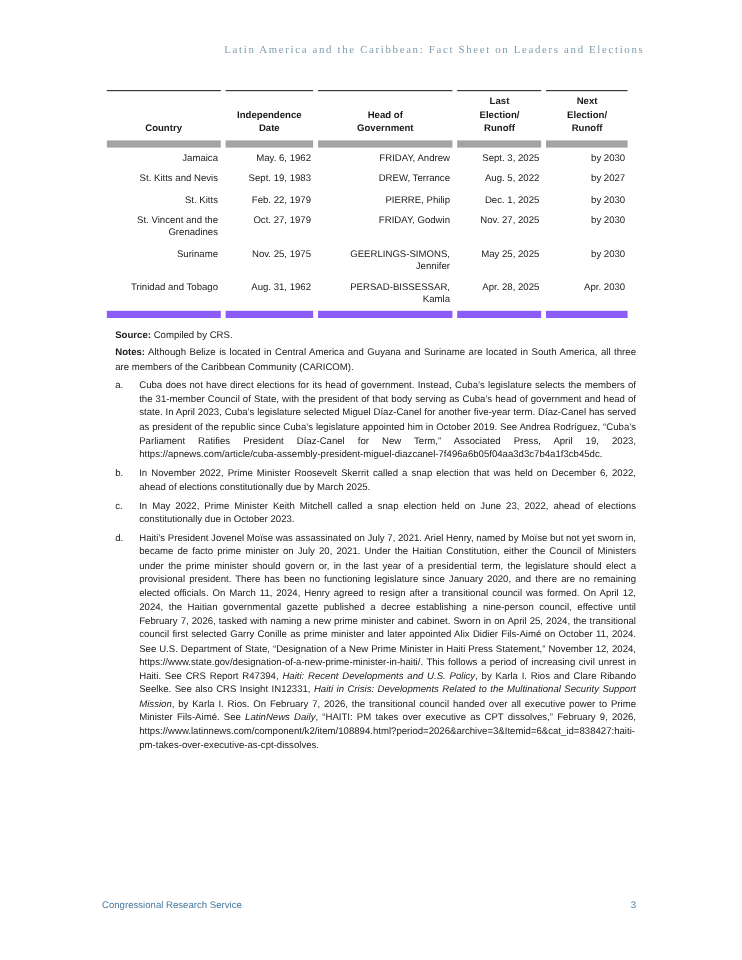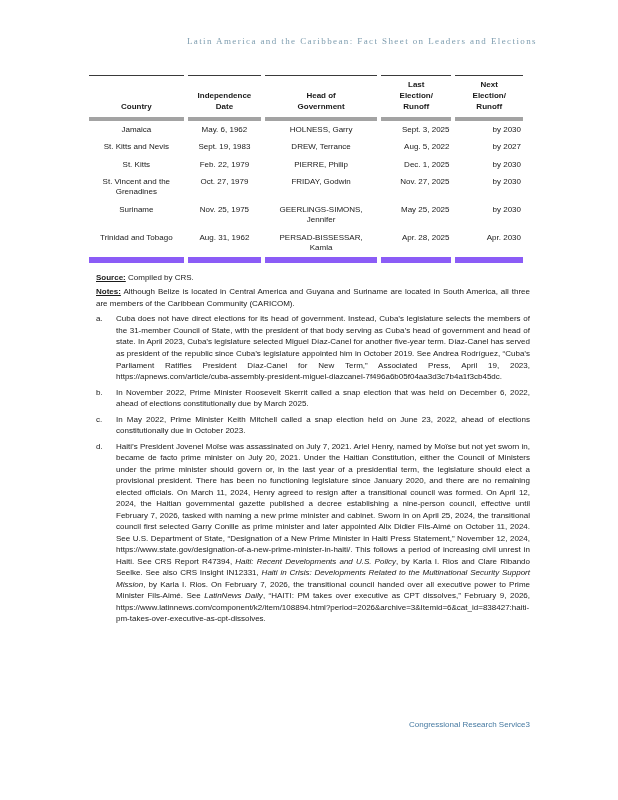--- a/index.html
+++ b/index.html
@@ -34,67 +34,67 @@
     table-layout: fixed;
     width: 442px;
   }
   table.leaders th {
     font-size: 8px;
     font-weight: bold;
     text-align: center;
     vertical-align: bottom;
     padding: 4px 2px 5px 2px;
     border-top: 1px solid #3a3a3a;
-    border-bottom: 4px solid #a3a3a3;
+    border-bottom: 6px solid #a3a3a3;
     line-height: 1.35;
     white-space: pre-line;
   }
   table.leaders td {
     font-size: 8px;
     padding: 3.5px 2px;
     vertical-align: top;
     line-height: 1.3;
   }
   table.leaders tbody tr:last-child td {
     border-bottom: 6px solid #8b5cf6;
   }
-  td.al { text-align: center; }
+  td.al { text-align: right; }
   td.ac { text-align: right; }
   .notes {
     margin: 9px 0 0 11px;
     width: 434px;
     font-size: 8px;
     line-height: 1.44;
   }
   .notes p {
     margin: 0 0 3px 0;
     text-align: justify;
   }
-  .b { font-weight: bold; text-decoration: underline; }
+  .b { font-weight: bold; }
   .note-item {
     display: flex;
     margin-top: 4px;
   }
   .note-letter {
     flex: none;
     width: 20px;
   }
   .note-text {
     flex: 1;
     text-align: justify;
     overflow-wrap: anywhere;
   }
   .note-text em { }
   .footer {
     position: absolute;
     left: 85px;
     right: 88px;
-    top: 720px;
+    top: 750px;
     display: flex;
-    justify-content: flex-end;
+    justify-content: space-between;
     color: #4579a1;
     font-size: 8px;
   }
 </style>
 </head>
 <body>
 
 <div class="page-title">Latin America and the Caribbean: Fact Sheet on Leaders and Elections</div>
 
 <div class="content">
@@ -119,21 +119,21 @@
 Runoff</th>
         <th>Next
 Election/
 Runoff</th>
       </tr>
     </thead>
     <tbody>
       <tr>
         <td class="al">Jamaica</td>
         <td class="al">May. 6, 1962</td>
-        <td class="al">HOLNESS, Garry</td>
+        <td class="al">FRIDAY, Andrew</td>
         <td class="ac">Sept. 3, 2025</td>
         <td class="ac">by 2030</td>
       </tr>
       <tr>
         <td class="al">St. Kitts and Nevis</td>
         <td class="al">Sept. 19, 1983</td>
         <td class="al">DREW, Terrance</td>
         <td class="ac">Aug. 5, 2022</td>
         <td class="ac">by 2027</td>
       </tr>

